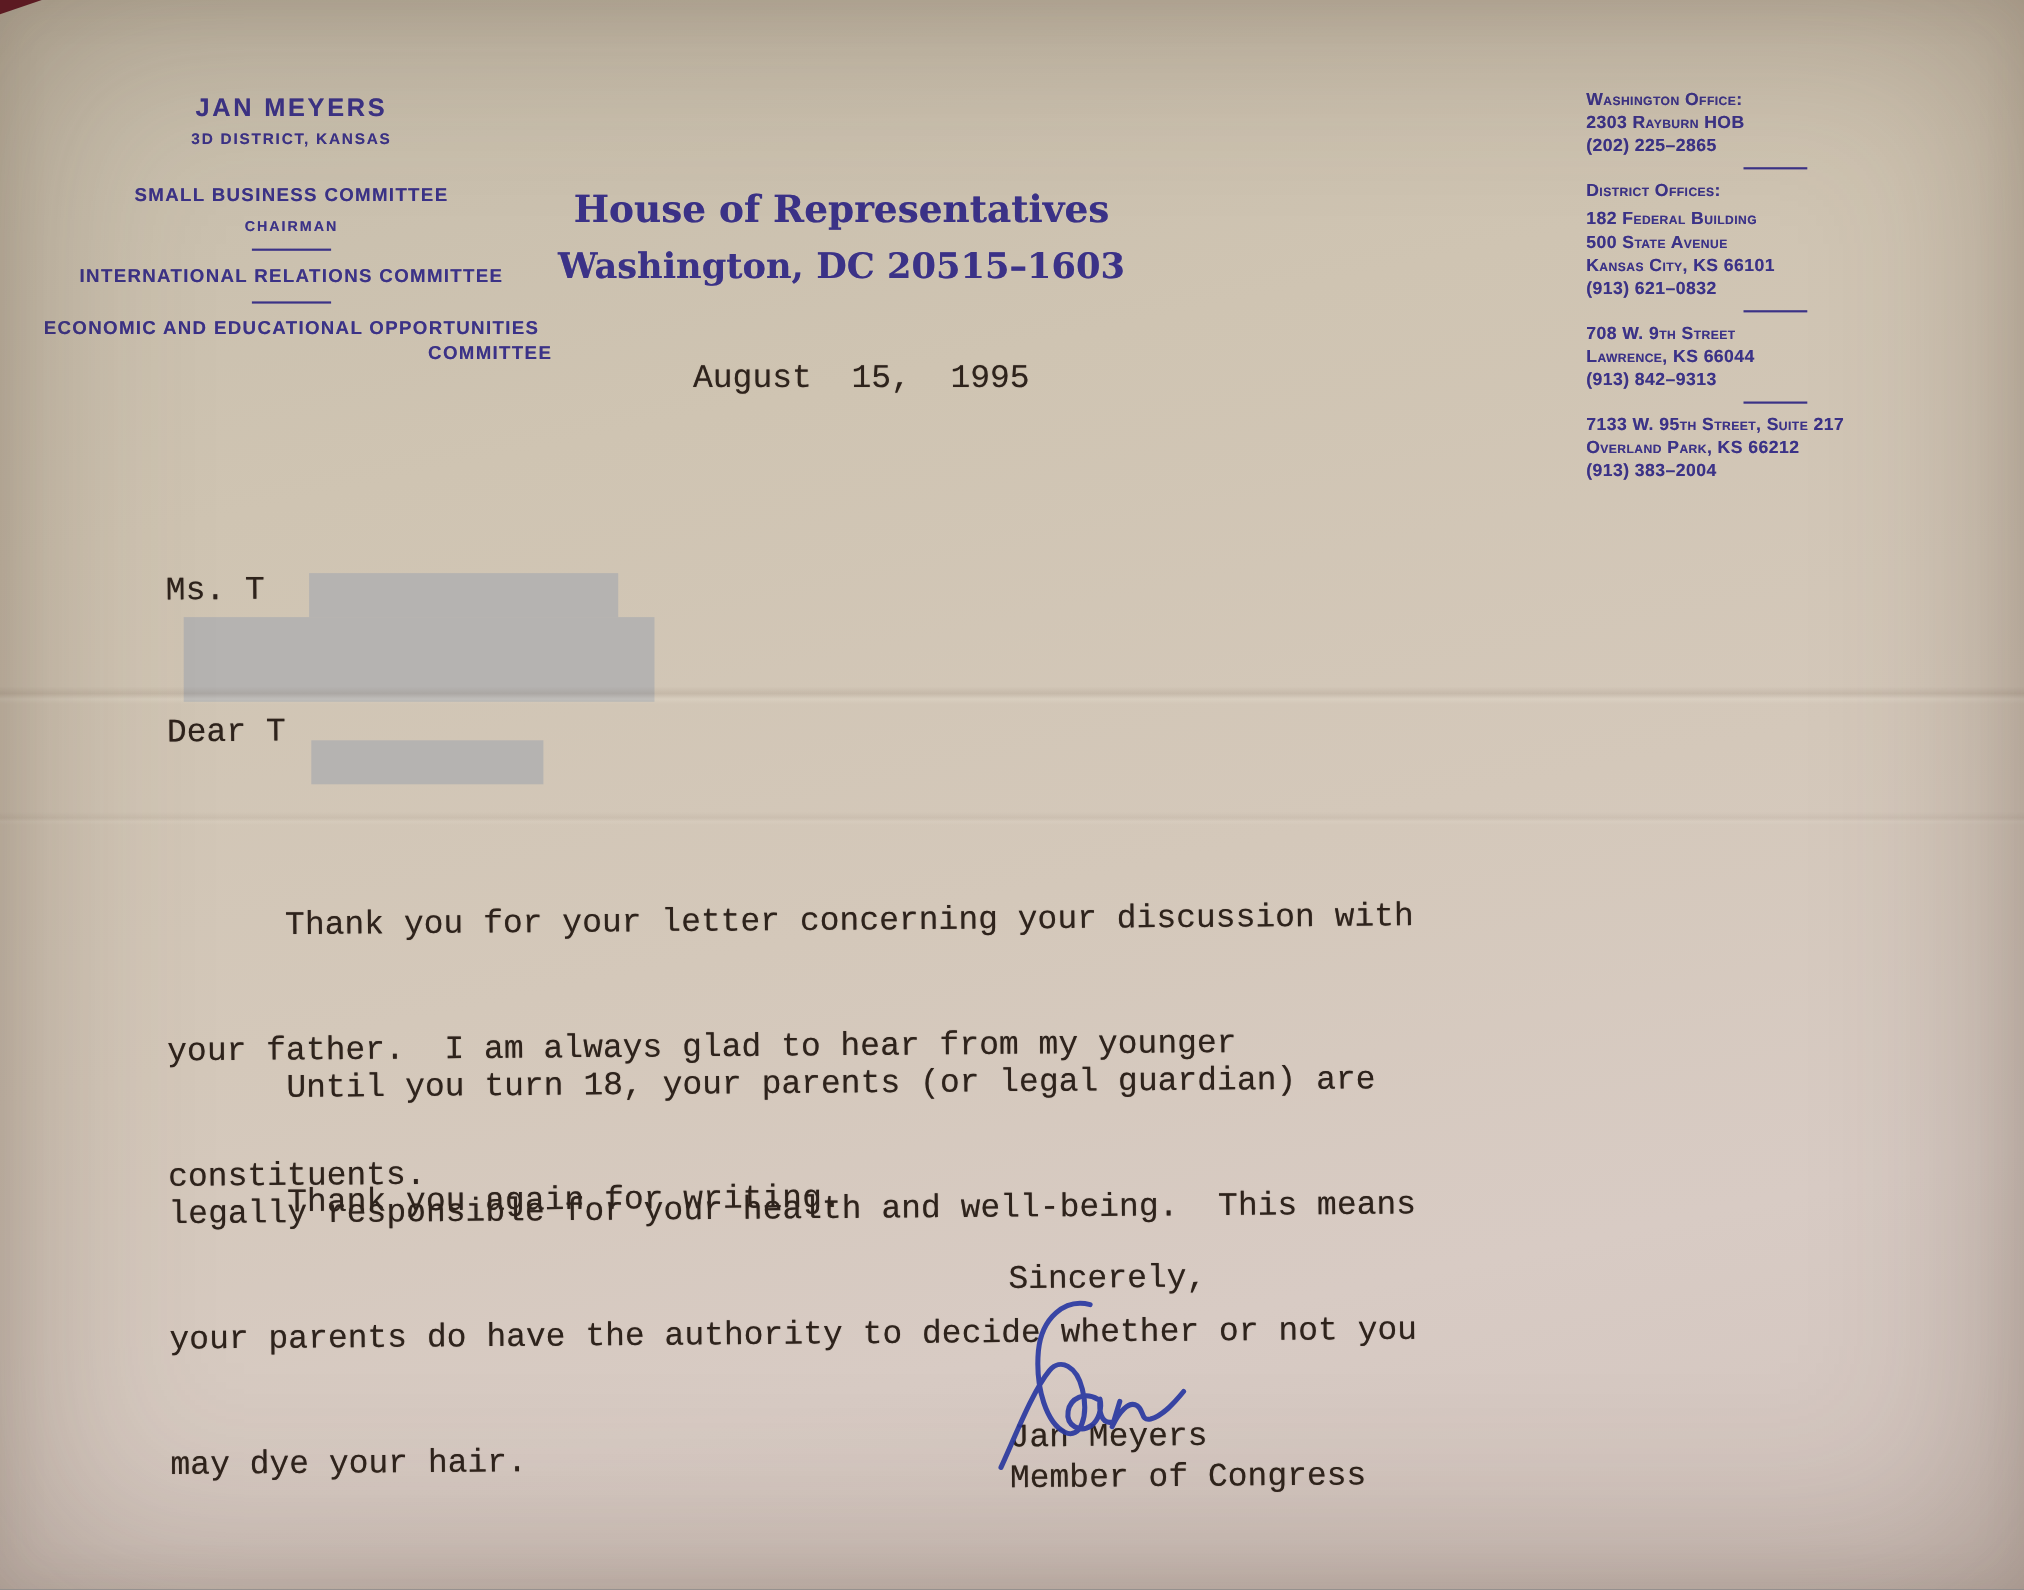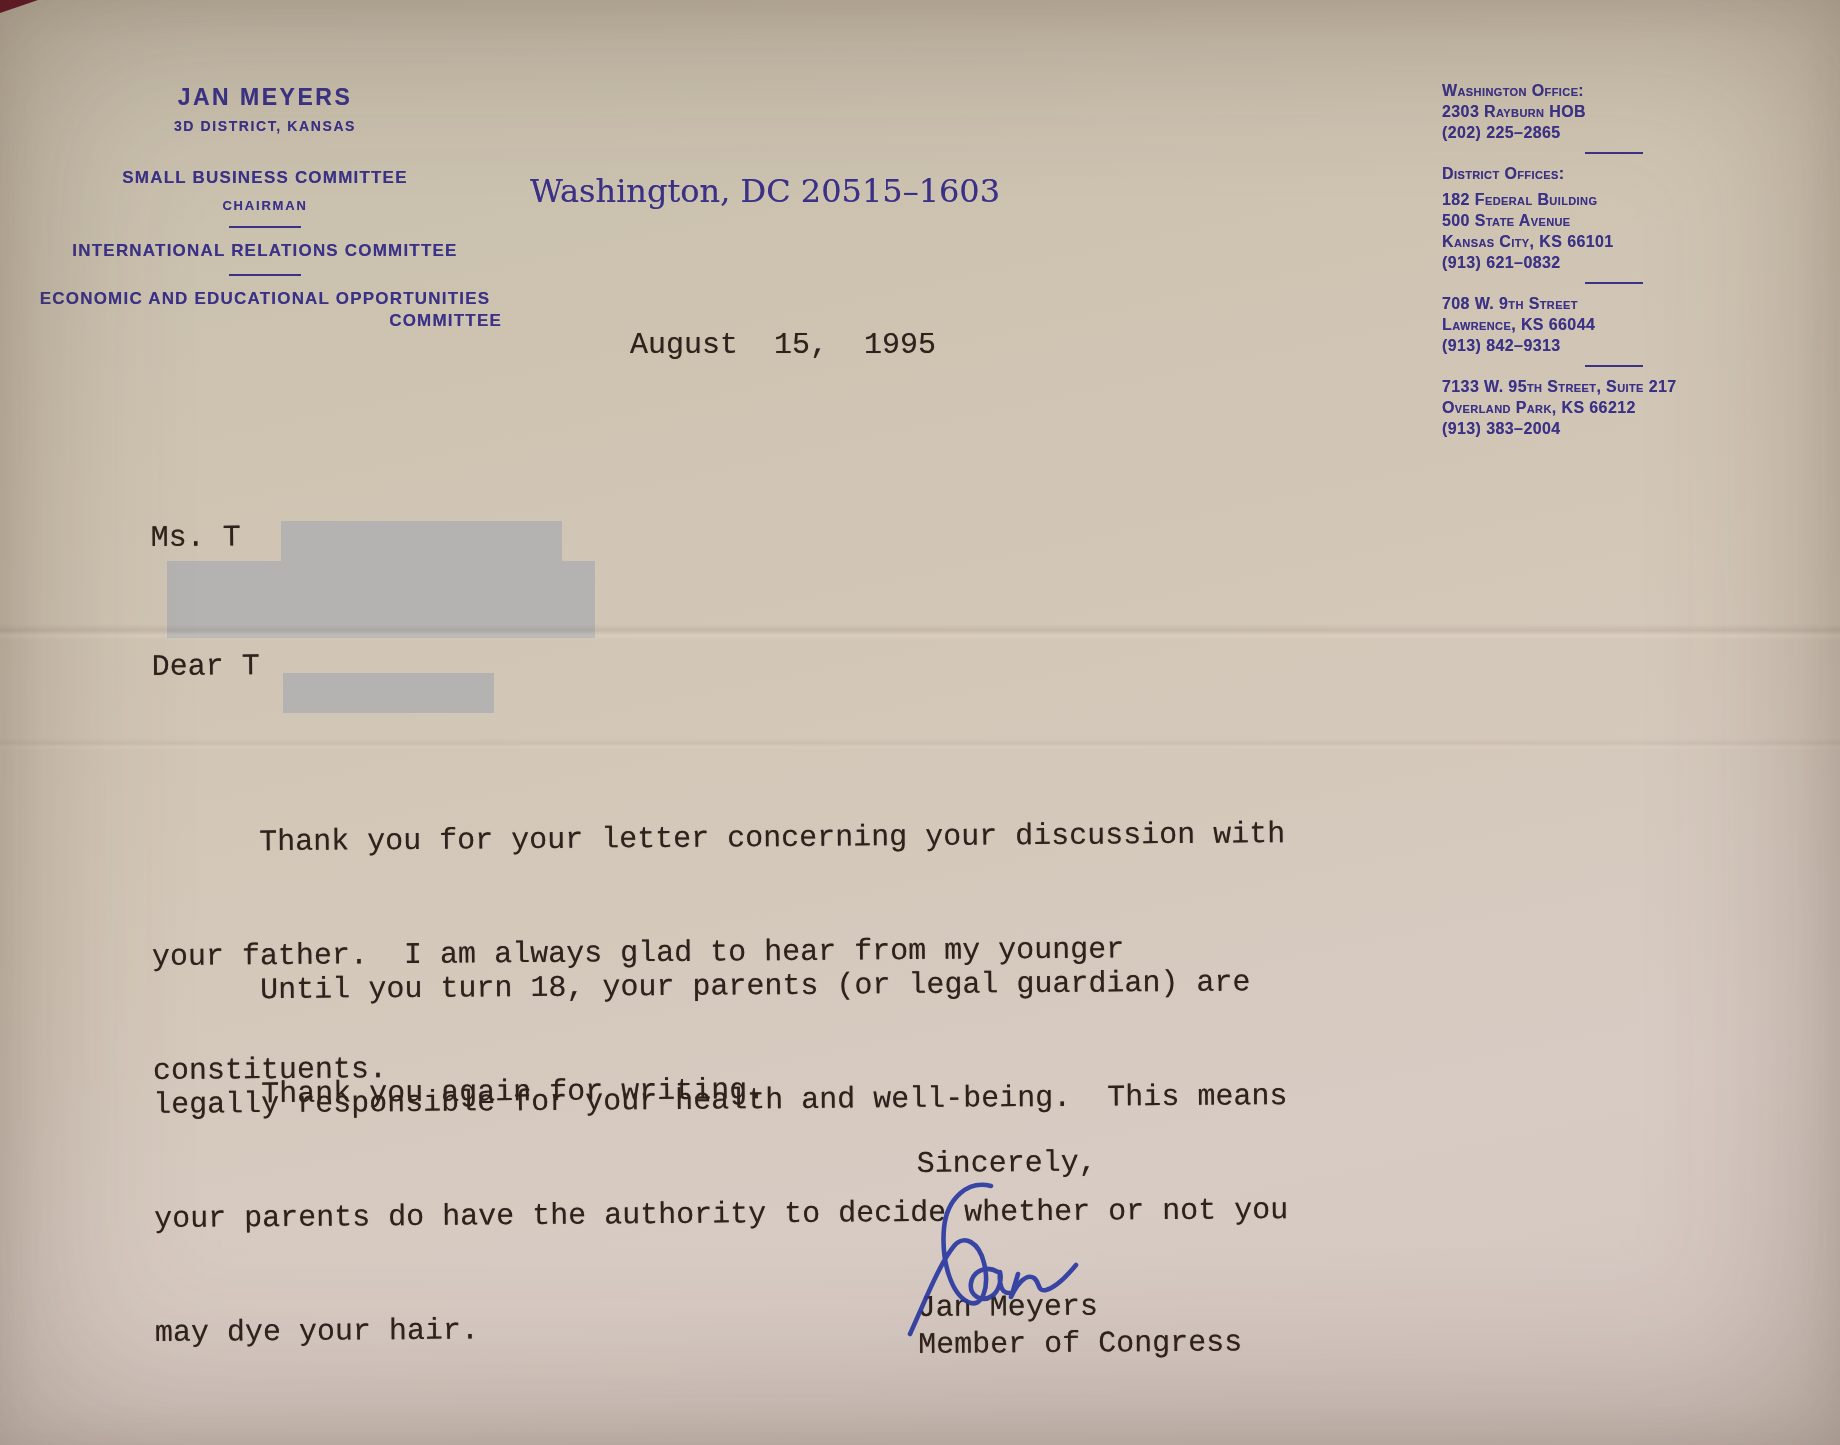--- a/index.html
+++ b/index.html
@@ -29,21 +29,21 @@
   .lh-left .c1{margin-top:34px;}
   .lh-rule{width:72px;border:none;border-top:2px solid #3b3287;margin:13px auto 13px auto;}
   .lh-left .c3b{margin-top:2px;text-align:right;}
   .lh-right{left:1442px;top:80px;width:344px;text-align:left;
     font-variant:small-caps;font-weight:bold;font-size:16px;line-height:21px;letter-spacing:0.4px;}
   .lh-right .rule{width:58px;border:none;border-top:2px solid #3b3287;margin:9px auto;}
   .lh-right .gap{margin-top:5px;}
   .masthead{left:345px;top:160px;width:840px;text-align:center;}
   .masthead .title{font-family:"DejaVu Serif",serif;font-weight:bold;font-size:44px;letter-spacing:-1px;}
   .masthead .subtitle{font-family:"DejaVu Serif",serif;font-weight:bold;font-size:34px;margin-top:11px;}
-  .masthead .cityline{font-family:"DejaVu Serif",serif;font-weight:normal;font-size:32px;margin-top:12px;}
+  .masthead .cityline{font-family:"DejaVu Serif",serif;font-weight:bold;font-size:32px;margin-top:12px;}
   
   .typed{inset:0;z-index:10;transform:rotate(-0.45deg);transform-origin:150px 700px;
     font-family:"Liberation Mono",monospace;color:#2e231c;text-shadow:0 0 0.7px rgba(46,35,28,0.55);}
   .tline{position:absolute;font-size:30px;white-space:pre;}
   .para{position:absolute;font-size:30px;line-height:38px;white-space:pre;}
   .date-line{left:630px;top:328px;font-family:"Liberation Mono",monospace;font-size:30px;
     color:#2e231c;text-shadow:0 0 0.7px rgba(46,35,28,0.55);white-space:pre;z-index:10;}
   
   .redact{background:#b5b3b1;z-index:20;}
   .r1{left:281px;top:521px;width:281px;height:40px;}
@@ -64,20 +64,21 @@
     <div class="cmte c1">SMALL BUSINESS COMMITTEE</div>
     <div class="role">CHAIRMAN</div>
     <hr class="lh-rule">
     <div class="cmte">INTERNATIONAL RELATIONS COMMITTEE</div>
     <hr class="lh-rule">
     <div class="cmte">ECONOMIC AND EDUCATIONAL OPPORTUNITIES</div>
     <div class="cmte c3b">COMMITTEE</div>
   </div>
 
   <div class="abs masthead navy">
+    <div class="subtitle">House of Representatives</div>
     <div class="cityline">Washington, DC 20515–1603</div>
   </div>
   <div class="abs date-line">August  15,  1995</div>
 
   <div class="abs lh-right navy">
     <div>Washington Office:</div>
     <div>2303 Rayburn HOB</div>
     <div>(202) 225–2865</div>
     <hr class="rule">
     <div>District Offices:</div>

